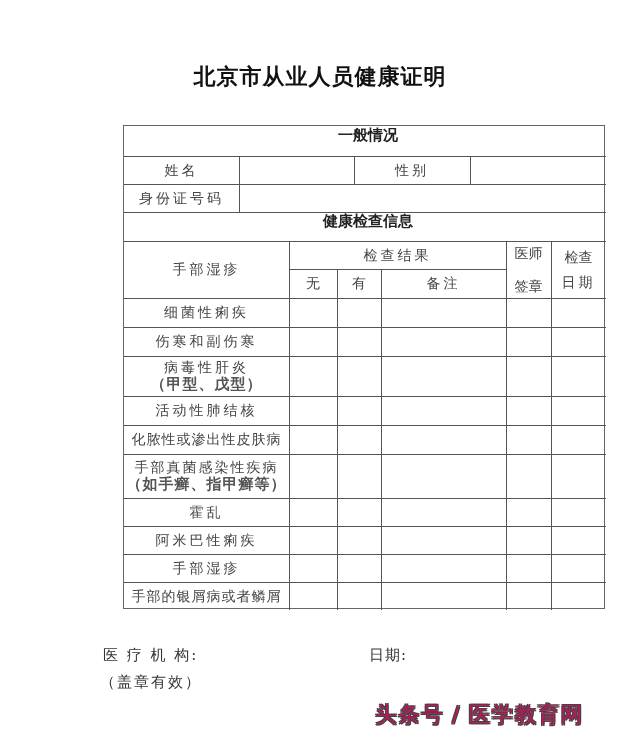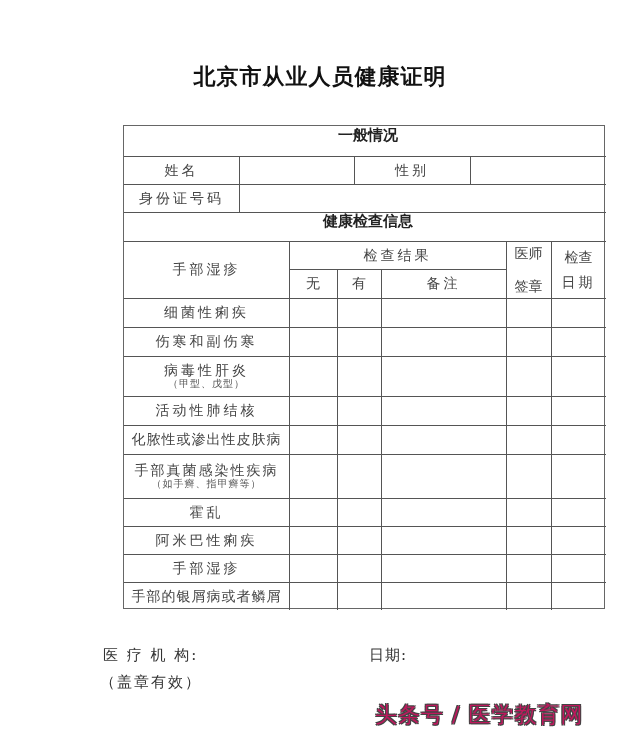--- a/index.html
+++ b/index.html
@@ -7,21 +7,21 @@
          font-family:"DejaVu Serif","Liberation Serif",serif; color:#333; }
   .title { position:absolute; left:0; top:62px; width:640px; text-align:center;
            font-size:22px; font-weight:bold; color:#111; letter-spacing:1px; }
   .form { position:absolute; left:81px; top:125px; width:482px; height:484px;
           border:1.5px solid #666; box-sizing:border-box;margin-left:42px; }
   .cell { position:absolute; box-sizing:border-box; display:flex; align-items:center; justify-content:center;
           font-size:14px; color:#444; text-align:center; flex-direction:column; line-height:1.2; }
   .hline { position:absolute; height:0; border-top:1.3px solid #555; }
   .vline { position:absolute; width:0; border-left:1.3px solid #555; }
   .section { justify-content:flex-start; padding-left:6px; font-weight:bold; font-size:15px; color:#222; }
-  .sub { font-size:10px; color:#555; letter-spacing:1px; }
+  .sub { font-size:15px; color:#555; letter-spacing:1px;font-weight:bold; }
   .spaced { letter-spacing:3px; }
   .footer-label { position:absolute; font-size:15px; color:#333; letter-spacing:1px; }
   .watermark { position:absolute; left:375px; top:700px; font-family:"DejaVu Sans","Liberation Sans",sans-serif;
                font-size:22px; color:#be185d; letter-spacing:1px;
                text-shadow:-1px -1px 0 #444, 1px -1px 0 #444, -1px 1px 0 #444, 1px 1px 0 #444; }
 </style>
 </head>
 <body>
 
 <div class="title">北京市从业人员健康证明</div>

